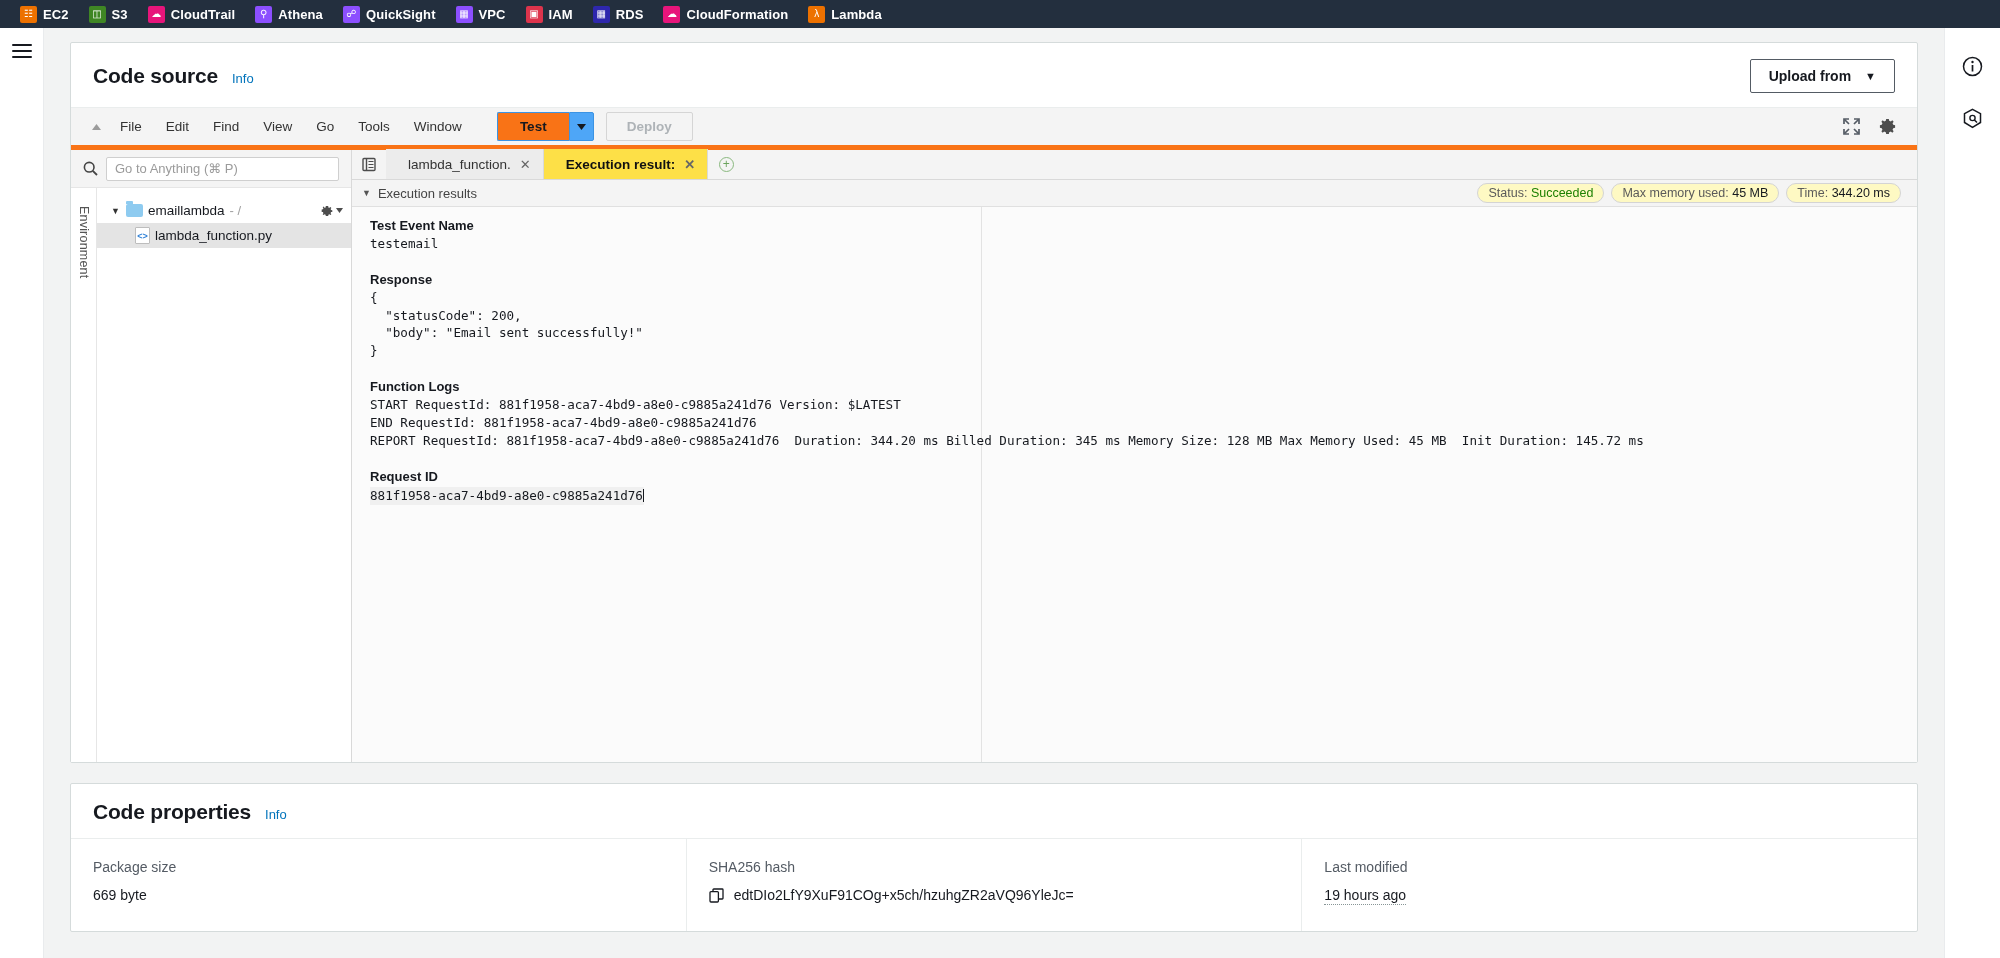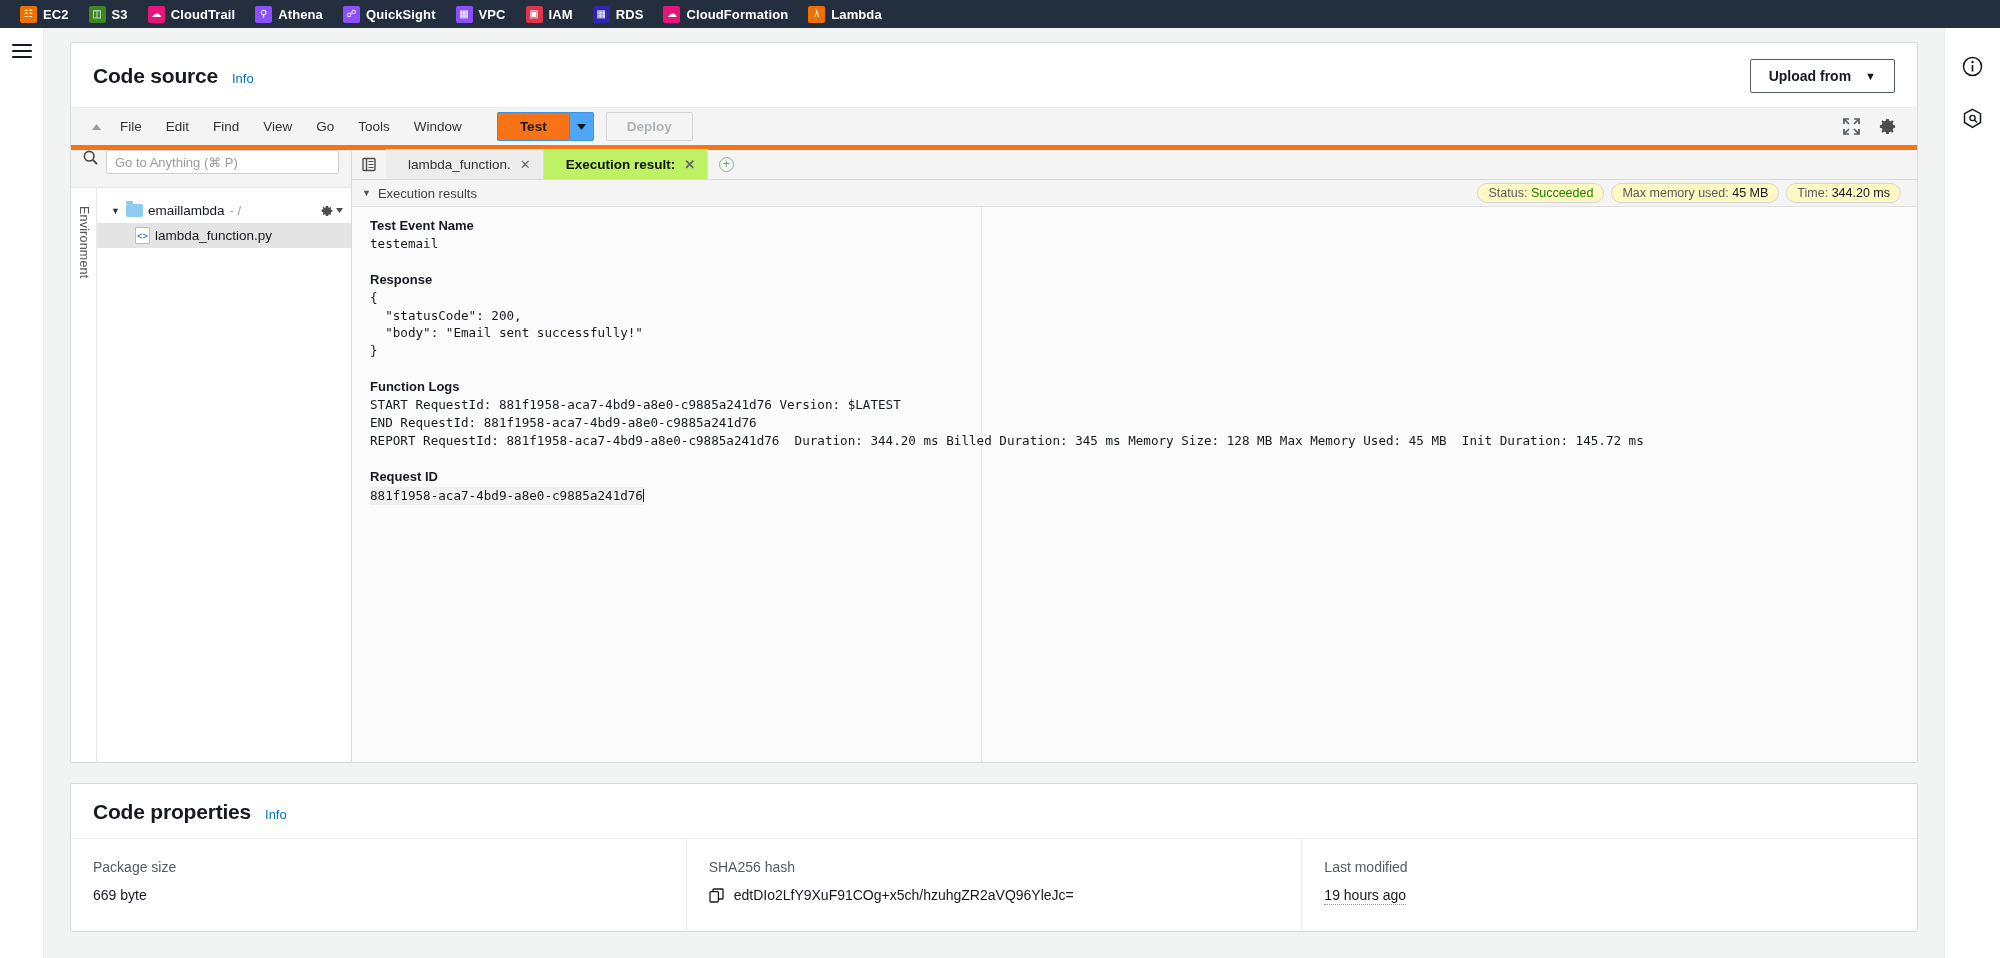--- a/index.html
+++ b/index.html
@@ -158,21 +158,21 @@
   .menu-right { margin-left: auto; display: flex; align-items: center; gap: 18px; padding-right: 12px; }
 
   .ide-body { flex: 1 1 auto; display: flex; min-height: 0; }
 
   
   .ide-left {
     width: 281px; border-right: 1px solid #d9d9d9;
     display: flex; flex-direction: column; background: #fff;
   }
   .search-row {
-    height: 38px; display: flex; align-items: flex-start; gap: 8px;
+    height: 38px; display: flex; align-items: center; gap: 8px;
     padding: 0 12px; border-bottom: 1px solid #e6e6e6; background: #f4f4f4;
   }
   .search-input {
     flex: 1 1 auto; height: 24px;
     border: 1px solid #cfcfcf; background: #fff; border-radius: 2px;
     font-size: 13px; color: #9b9b9b; padding: 0 8px;
     font-family: "Liberation Sans", sans-serif;
   }
   .search-input::placeholder { color: #9b9b9b; }
   .tree-area { flex: 1 1 auto; display: flex; }
@@ -219,21 +219,21 @@
     width: 34px; height: 30px; display: flex; align-items: center; justify-content: center;
     cursor: pointer;
   }
   .tab {
     height: 30px; display: flex; align-items: center; gap: 9px;
     padding: 0 12px 0 22px; font-size: 13.5px; color: #333;
     background: #ececec; border-right: 1px solid #d9d9d9;
     cursor: pointer; max-width: 185px;
   }
   .tab .lbl { overflow: hidden; white-space: nowrap; text-overflow: clip; }
-  .tab.active { background: #bef264; color: #111; font-weight: bold; text-align: center; }
+  .tab.active { background: #fde047; color: #111; font-weight: bold; text-align: center; }
   .tab .x { color: #666; font-size: 13px; }
   .tab-plus {
     width: 36px; height: 30px; display: flex; align-items: center; justify-content: center;
     cursor: pointer;
   }
   .plus-circle {
     width: 15px; height: 15px; border: 1px solid #8ab97f; border-radius: 50%;
     color: #6ba35e; font-size: 12px; line-height: 13px; text-align: center;
   }
 

